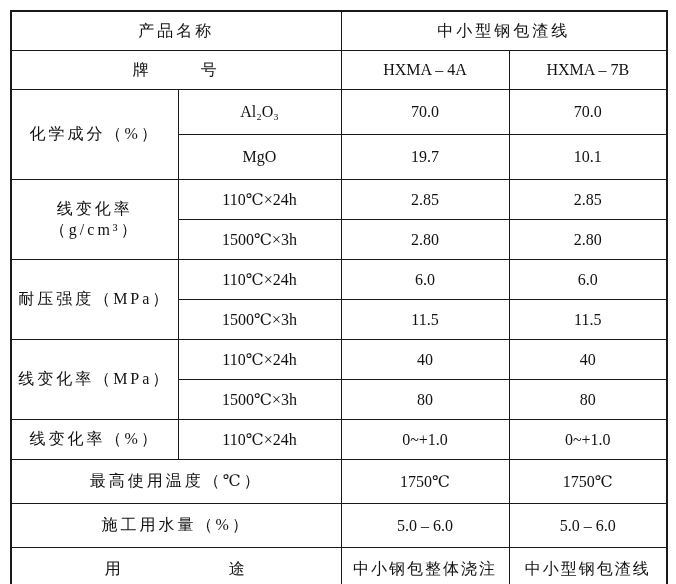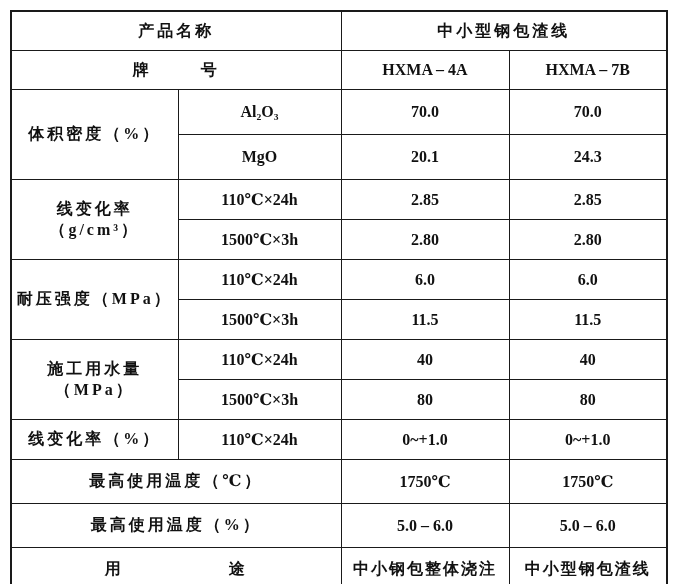--- a/index.html
+++ b/index.html
@@ -27,21 +27,20 @@
     table-layout: fixed;
     border: 2px solid #1a1a1a;
   }
   table.spec td {
     border: 1px solid #1a1a1a;
     text-align: center;
     vertical-align: middle;
     font-size: 16px;
     padding: 0 2px;
     overflow: hidden;
-    font-weight: bold;
   }
   .label {
     font-size: 17px;
     letter-spacing: 3px;
   }
   .pre {
     white-space: pre;
   }
   .cjk-val {
     font-size: 16px;
@@ -70,29 +69,29 @@
       <td colspan="2" class="label">中小型钢包渣线</td>
     </tr>
 
     <tr class="h38">
       <td colspan="2" class="label pre">牌       号</td>
       <td>HXMA – 4A</td>
       <td>HXMA – 7B</td>
     </tr>
 
     <tr class="h44">
-      <td rowspan="2" class="label">体积密度（%）</td>
+      <td rowspan="2" class="label">化学成分（%）</td>
       <td>Al₂O₃</td>
       <td>70.0</td>
       <td>70.0</td>
     </tr>
     <tr class="h44">
       <td>MgO</td>
-      <td>20.1</td>
-      <td>24.3</td>
+      <td>19.7</td>
+      <td>10.1</td>
     </tr>
 
     <tr class="h39">
       <td rowspan="2" class="label">线变化率（g/cm³）</td>
       <td>110℃×24h</td>
       <td>2.85</td>
       <td>2.85</td>
     </tr>
     <tr class="h39">
       <td>1500℃×3h</td>
@@ -106,21 +105,21 @@
       <td>6.0</td>
       <td>6.0</td>
     </tr>
     <tr class="h39">
       <td>1500℃×3h</td>
       <td>11.5</td>
       <td>11.5</td>
     </tr>
 
     <tr class="h39">
-      <td rowspan="2" class="label">施工用水量（MPa）</td>
+      <td rowspan="2" class="label">线变化率（MPa）</td>
       <td>110℃×24h</td>
       <td>40</td>
       <td>40</td>
     </tr>
     <tr class="h39">
       <td>1500℃×3h</td>
       <td>80</td>
       <td>80</td>
     </tr>
 
@@ -131,21 +130,21 @@
       <td>0~+1.0</td>
     </tr>
 
     <tr class="h43">
       <td colspan="2" class="label">最高使用温度（℃）</td>
       <td>1750℃</td>
       <td>1750℃</td>
     </tr>
 
     <tr class="h43">
-      <td colspan="2" class="label">最高使用温度（%）</td>
+      <td colspan="2" class="label">施工用水量（%）</td>
       <td>5.0 – 6.0</td>
       <td>5.0 – 6.0</td>
     </tr>
 
     <tr class="h43">
       <td colspan="2" class="label pre">用               途</td>
       <td class="cjk-val">中小钢包整体浇注</td>
       <td class="cjk-val">中小型钢包渣线</td>
     </tr>
   </tbody>

